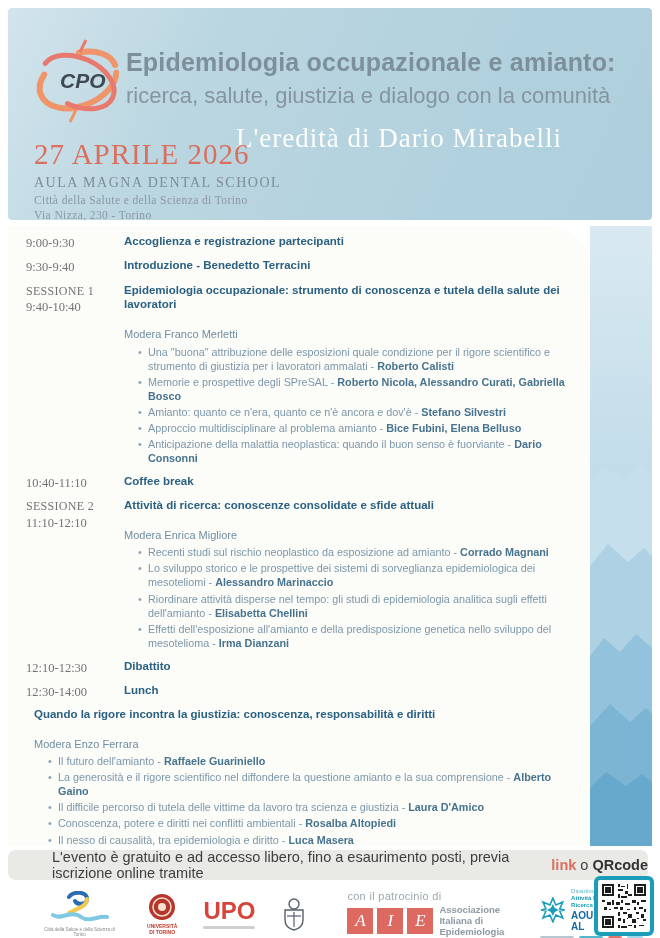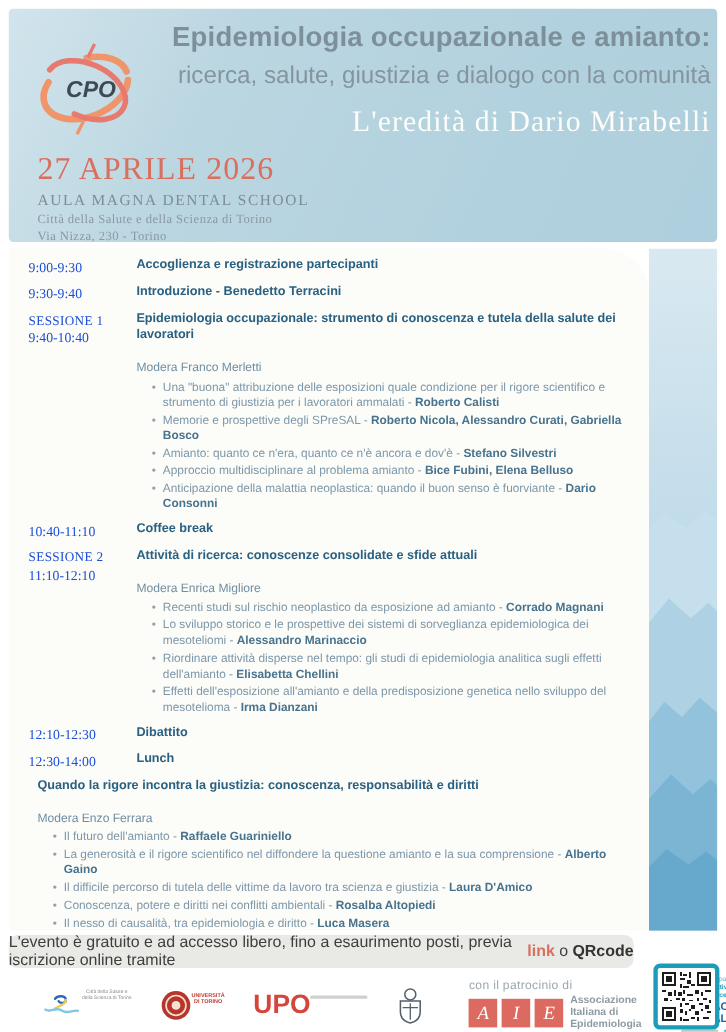--- a/index.html
+++ b/index.html
@@ -8,60 +8,60 @@
 
   .page { position:absolute; inset:0; background:#ffffff; padding:8px; }
 
   
   .header-band {
     position:relative; height:212px; border-radius:4px;
     background:linear-gradient(115deg,#d2e4ec 0%,#bad6e1 30%,#b2d1de 70%,#aecfdd 100%);
     overflow:hidden;
   }
   .cpo-logo { position:absolute; left:22px; top:28px; width:96px; height:90px; }
-  .title-block { position:absolute; left:118px; top:12px; width:520px; text-align:right; }
+  .title-block { position:absolute; left:118px; top:40px; width:520px; text-align:left; }
   .title-line1 { font-size:25px; color:#7d8f9a; font-weight:600; letter-spacing:0.2px; }
   .title-line2 { font-size:22px; color:#85959f; font-weight:400; margin-top:6px; }
   .subtitle { font-family:"Liberation Serif", serif; font-size:27px; color:#fdfdfa; margin-top:14px; padding-left:110px; letter-spacing:1px; }
   .date-block { position:absolute; left:26px; top:130px; }
   .event-date { font-family:"Liberation Serif", serif; font-size:29px; color:var(--accent,#d96f5c); letter-spacing:1px; }
   .venue { font-family:"Liberation Serif", serif; font-size:14px; color:#7c8d97; letter-spacing:1.5px; margin-top:4px; }
   .venue-sub { font-family:"Liberation Serif", serif; font-size:11.5px; color:#8a98a1; margin-top:3px; letter-spacing:0.4px; }
 
   
   .middle { display:flex; margin-top:6px; height:620px; }
   .panel {
     flex:1; background:#fcfcf8; border-radius:0 42px 0 0;
     padding:8px 10px 4px 18px; overflow:hidden;
   }
   .mountain-strip { width:62px; position:relative; }
   .mountain-strip svg { position:absolute; inset:0; width:100%; height:100%; }
 
   .row { display:flex; margin-bottom:7px; }
-  .row-left { width:90px; flex:none; font-family:"Liberation Serif", serif; color:#1d4ed8; font-size:12.5px; line-height:1.3; padding-top:1px; }
+  .row-left { width:90px; flex:none; font-family:"Liberation Serif", serif; color:#737373; font-size:12.5px; line-height:1.3; padding-top:1px; }
   .session-label { font-size:12px; letter-spacing:0.3px; }
   .row-main { flex:1; padding-left:8px; }
   .row-title { font-size:11.5px; font-weight:700; color:#2a6182; line-height:1.3; }
   .moderator { font-size:11px; color:#6f8ea2; line-height:1.3; margin-top:15px; }
   ul.talks { list-style:none; margin-top:3px; }
   ul.talks li { font-size:10.8px; color:#7c97aa; line-height:1.3; margin:2px 0 2px 14px; position:relative; padding-left:10px; }
   ul.talks li::before { content:"•"; position:absolute; left:0; top:0; color:#8aa2b2; }
   ul.talks li strong { color:#47738f; font-weight:700; }
 
   
   .notice-bar {
     margin-top:4px; height:30px; background:#e9e9e6; border-radius:8px;
     display:flex; align-items:center; justify-content:center;
-    font-size:14.5px; color:#3e3e3e; width:568px;
+    font-size:14.5px; color:#3e3e3e; width:640px;padding-left:44px;
   }
   .notice-bar .link { color:var(--accent,#d96f5c); font-weight:700; text-decoration:none; margin:0 4px 0 4px; }
   .notice-bar .qrcode-word { font-weight:700; color:#333; margin-left:4px; }
 
   .logo-row { display:flex; align-items:center; margin-top:6px; padding-left:30px; height:56px; gap:26px; }
-  .logo-item { display:flex; flex-direction:row; align-items:flex-start; }
+  .logo-item { display:flex; flex-direction:column; align-items:center; }
   .logo-caption { font-size:4.5px; color:#8a8a8a; margin-top:2px; text-align:center; line-height:1.2; }
   .unito-caption { font-size:5px; color:#c0392b; font-weight:700; text-align:center; margin-top:2px; line-height:1.2; }
   .upo-text { font-size:24px; font-weight:800; color:#d6453c; letter-spacing:0px; line-height:1; }
   .upo-sub { width:52px; height:3px; background:#cfcfcf; margin-top:3px; border-radius:2px; }
 
   .patronage { display:flex; flex-direction:column; align-items:flex-start; margin-left:14px; }
   .patronage-label { font-size:11px; color:#9aa8b0; margin-bottom:3px; letter-spacing:0.3px; }
   .aie-row { display:flex; align-items:center; gap:6px; }
   .aie-squares { display:flex; gap:4px; }
   .aie-sq { width:26px; height:26px; background:#dd6a60; color:#fff; display:flex; align-items:center; justify-content:center;

